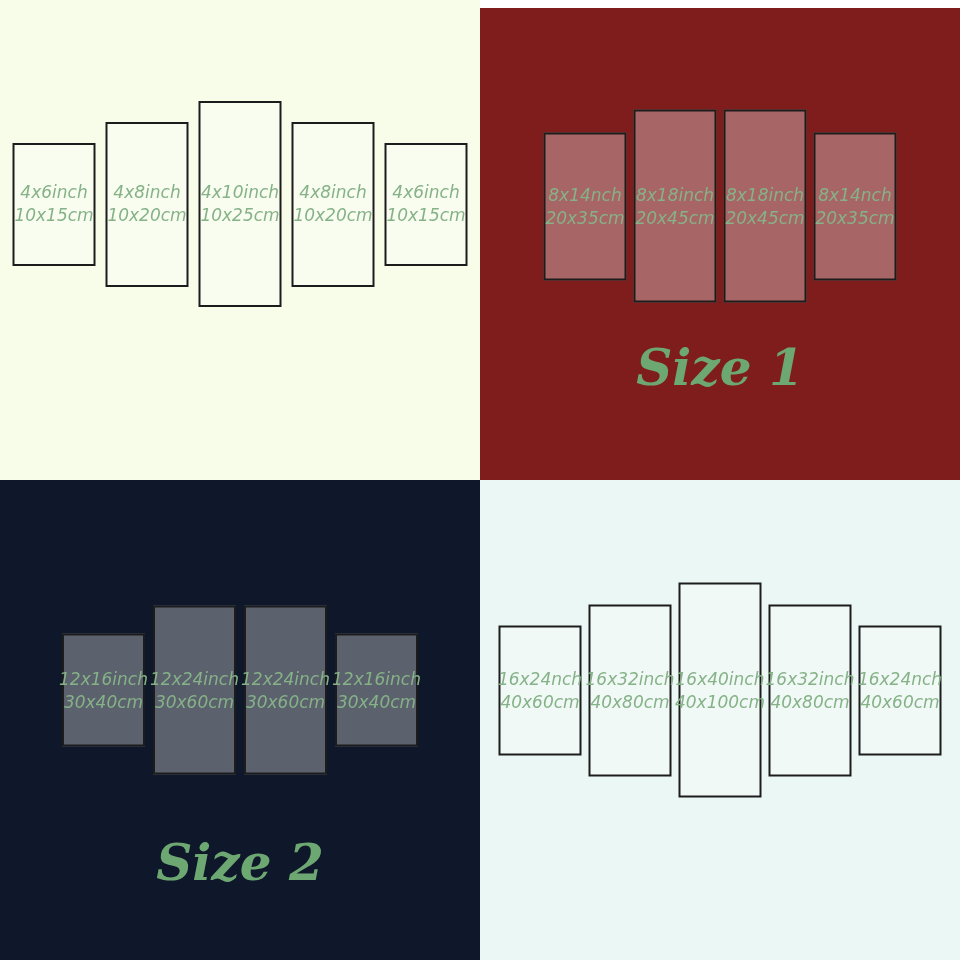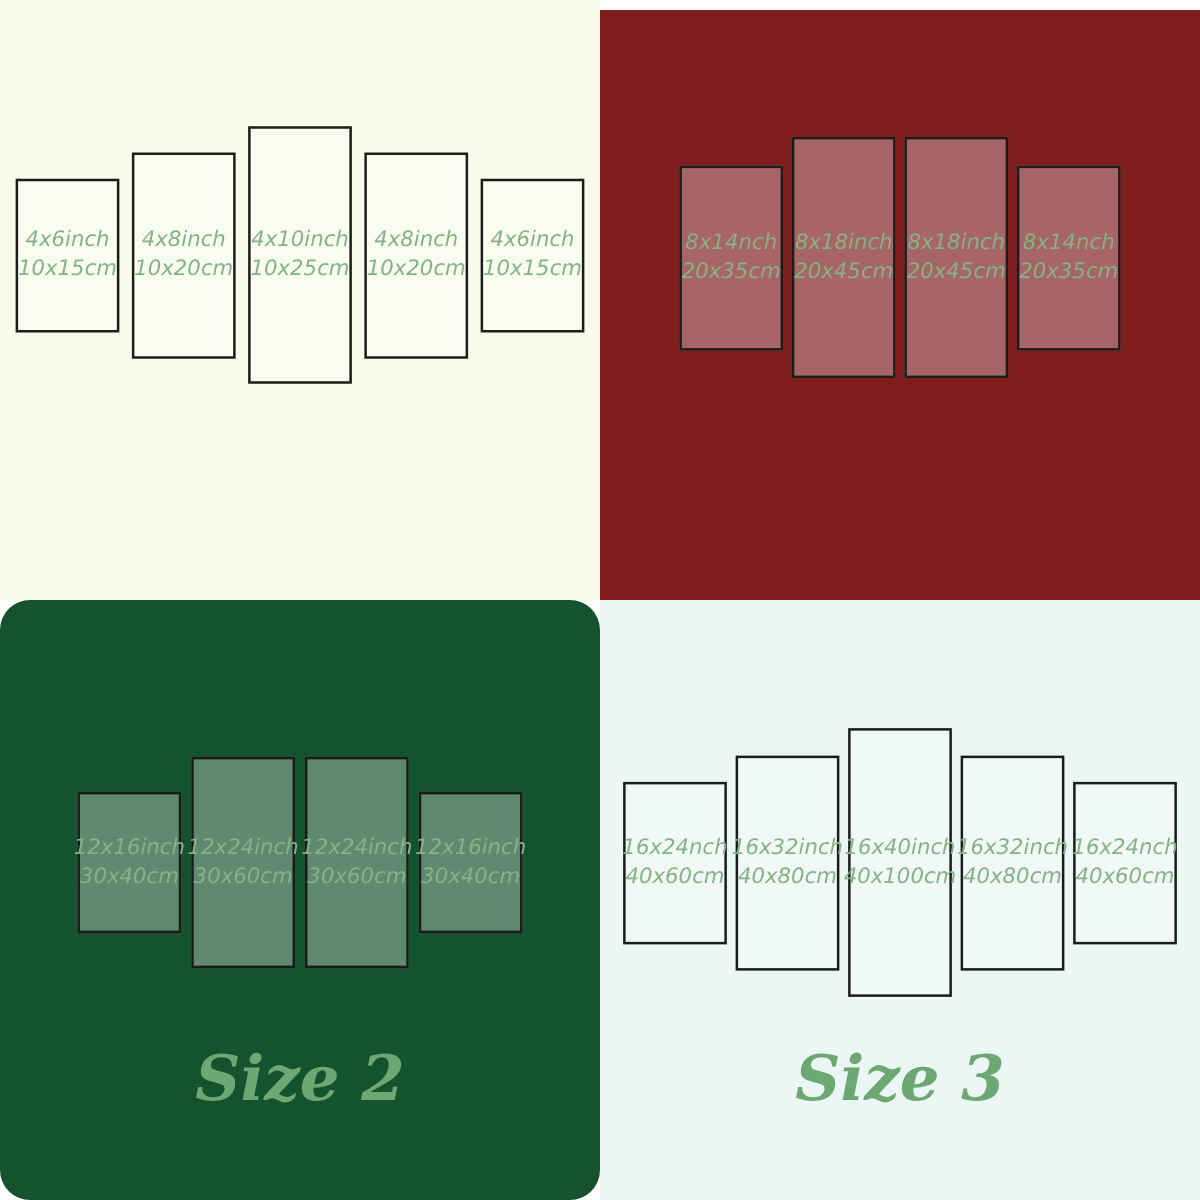--- a/index.html
+++ b/index.html
@@ -106,23 +106,24 @@
       <div class="panel mid">
         <div class="panel-text"><span>8x18inch</span><br><span>20x45cm</span></div>
       </div>
       <div class="panel mid">
         <div class="panel-text"><span>8x18inch</span><br><span>20x45cm</span></div>
       </div>
       <div class="panel side">
         <div class="panel-text"><span>8x14nch</span><br><span>20x35cm</span></div>
       </div>
     </div>
+    <div class="size-title">Size 1</div>
   </div>
 
-  <div class="quadrant q2" style="background: #14532d; border-radius: 24px;">
+  <div class="quadrant q2" style="background: #0f172a;">
     <div class="panels">
       <div class="panel side">
         <div class="panel-text"><span>12x16inch</span><br><span>30x40cm</span></div>
       </div>
       <div class="panel mid">
         <div class="panel-text"><span>12x24inch</span><br><span>30x60cm</span></div>
       </div>
       <div class="panel mid">
         <div class="panel-text"><span>12x24inch</span><br><span>30x60cm</span></div>
       </div>
@@ -144,16 +145,15 @@
       <div class="panel center">
         <div class="panel-text"><span>16x40inch</span><br><span>40x100cm</span></div>
       </div>
       <div class="panel mid">
         <div class="panel-text"><span>16x32inch</span><br><span>40x80cm</span></div>
       </div>
       <div class="panel side">
         <div class="panel-text"><span>16x24nch</span><br><span>40x60cm</span></div>
       </div>
     </div>
-    <div class="size-title">Size 3</div>
   </div>
 
 </div>
 
 </body></html>

